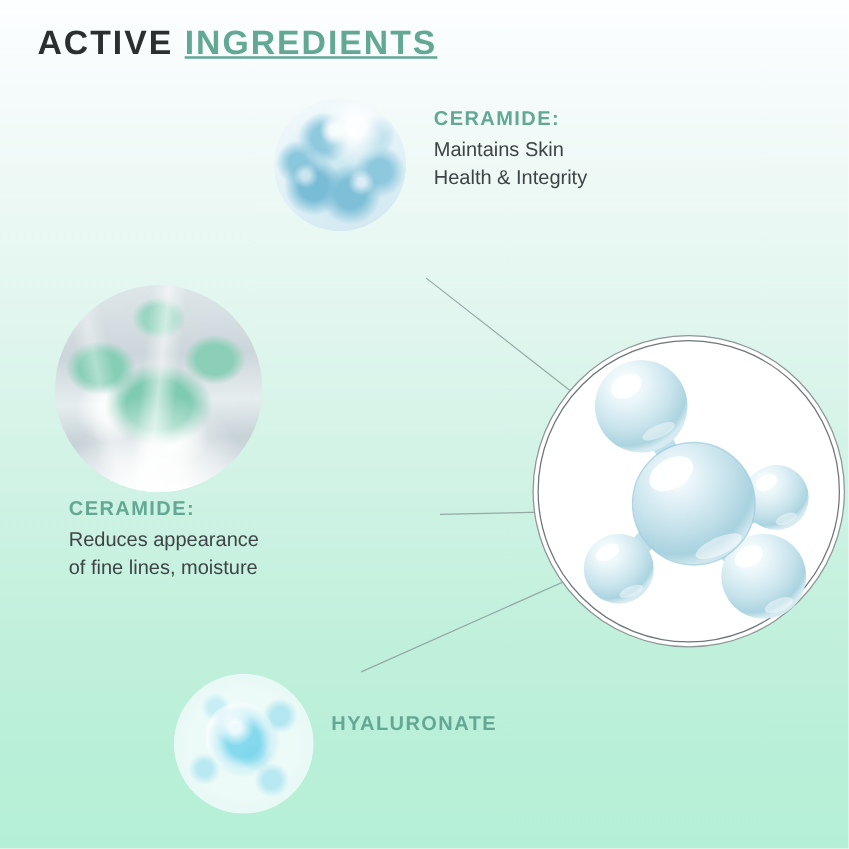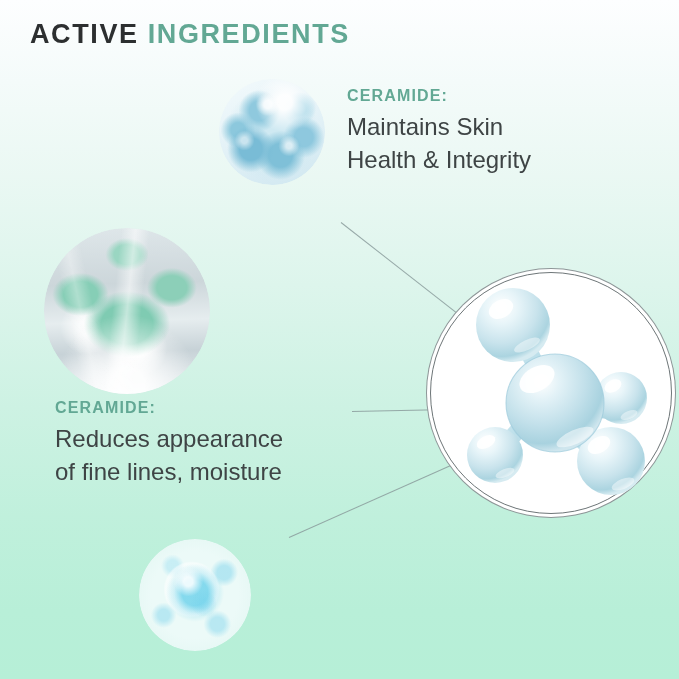--- a/index.html
+++ b/index.html
@@ -27,21 +27,21 @@
   
   .page-title{
     position:absolute;left:30px;top:20px;
     font-size:27px;
     font-weight:bold;
     letter-spacing:1.6px;
     white-space:nowrap;
     line-height:1.05;
   }
   .t-dark{color:#2c2f30;margin-top:35px;}
-  .t-accent{color:#62a894;}
+  .t-accent{color:#62a894;text-decoration:underline;}
 
   
   .leader{
     position:absolute;
     background:#8a9b9b;
     transform-origin:0 50%;
     height:1px;
     opacity:.85;
   }
 
@@ -122,21 +122,21 @@
   }
   .hero .mol{position:absolute;inset:0;}
 
   
   .block{position:absolute;}
   .ing-name{
     font-size:16px;font-weight:bold;color:#62a894;
     letter-spacing:1.15px;white-space:nowrap;line-height:1.2;
   }
   .ing-desc{
-    font-size:24px;color:#3e4445;line-height:1.38;
+    font-size:16px;color:#3e4445;line-height:1.38;
     white-space:pre-line;margin-top:5px;
   }
 </style>
 </head>
 <body>
 
 <div id="stage">
 
   <div class="page-title">
     <span class="t-dark">ACTIVE</span><span class="t-dark">&nbsp;</span><span class="t-accent">INGREDIENTS</span>
@@ -213,15 +213,16 @@
   <div class="block" style="left:55px;top:398px;">
     <div class="ing-name">CERAMIDE:</div>
     <div class="ing-desc">Reduces appearance
 of fine lines, moisture</div>
   </div>
 
   <div class="thumb" style="left:139px;top:539px;width:112px;height:112px;">
     <div class="inner art-hyaluronate"></div>
   </div>
   <div class="block" style="left:265px;top:570px;">
+    <div class="ing-name">HYALURONATE</div>
   </div>
 
 </div>
 
 </body></html>

